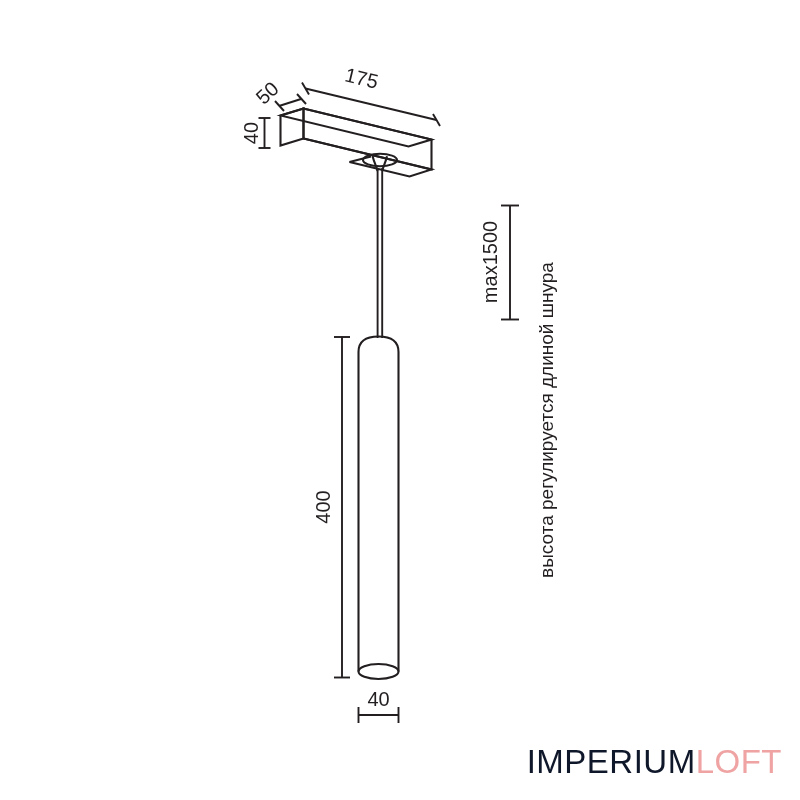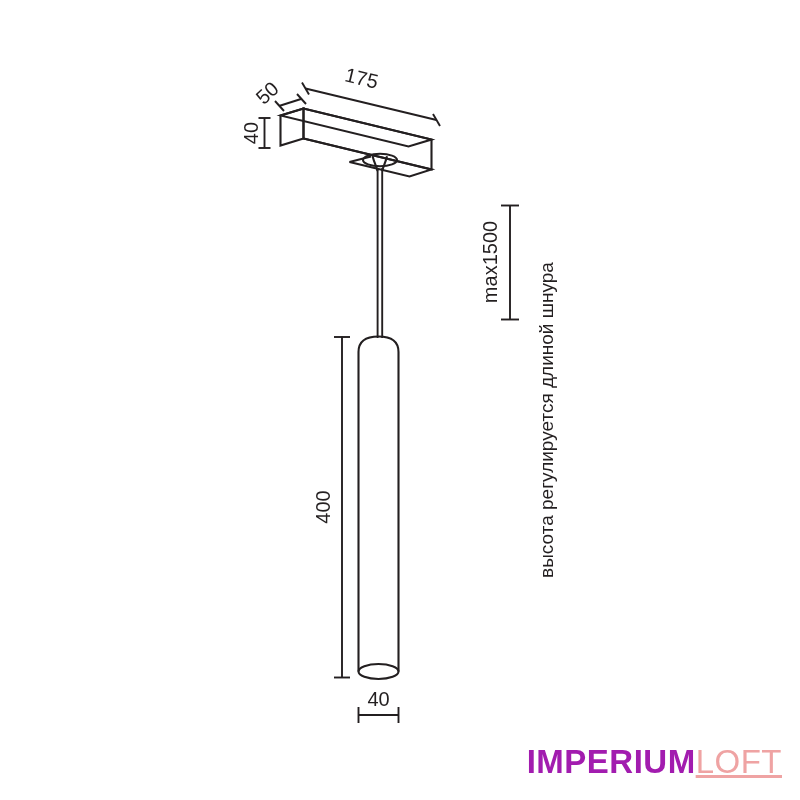--- a/index.html
+++ b/index.html
@@ -34,22 +34,22 @@
     align-items: baseline;
     letter-spacing: 0.5px;
     user-select: none;
   }
   .logo-part {
     font-family: "Liberation Sans", sans-serif;
     font-size: 33px;
     font-weight: 400;
     line-height: 1;
   }
-  .logo-im { color: #a21caf; font-weight: bold; }
-  .logo-lo { color: #efa3a3; text-decoration: underline; }
+  .logo-im { color: #0f172a; }
+  .logo-lo { color: #efa3a3; }
 </style>
 </head>
 <body>
 
 <div id="page">
 
   <svg id="drawing-svg" viewBox="0 0 800 800">
     <defs>
       <style>
         .ln   { stroke:#231f20; stroke-width:2.1; fill:none; stroke-linecap:butt; stroke-linejoin:miter; }

